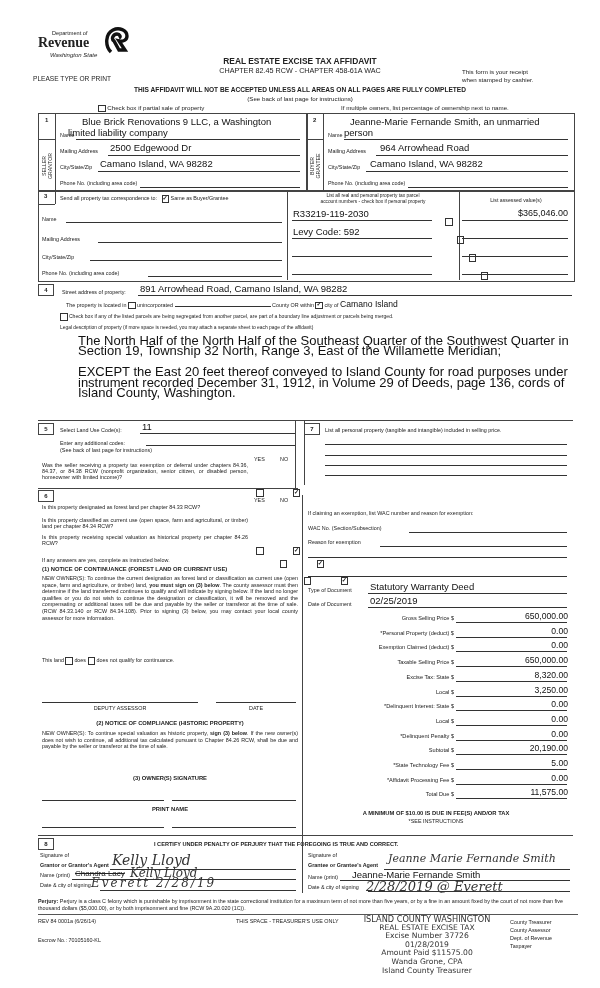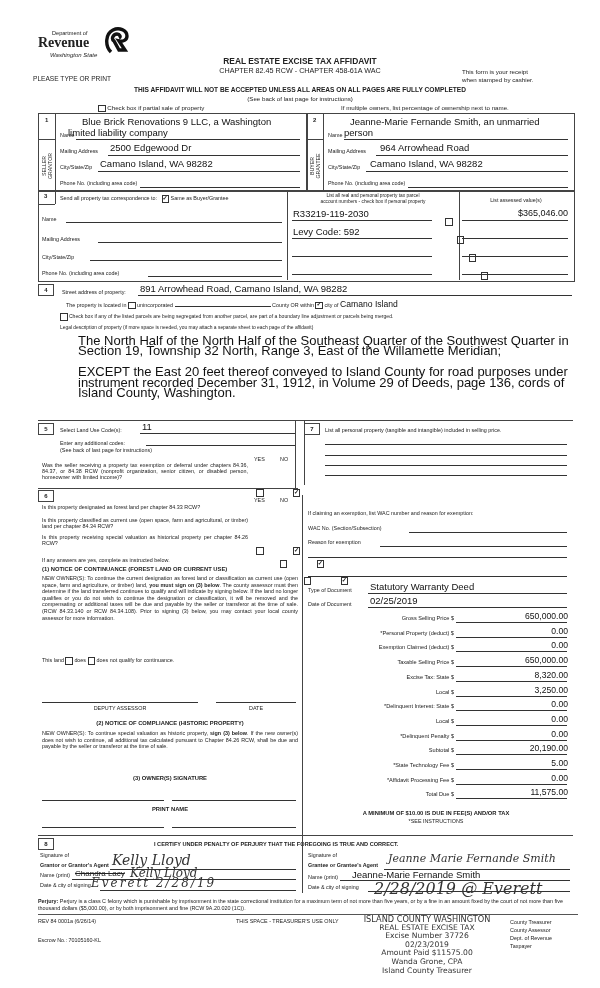--- a/index.html
+++ b/index.html
@@ -314,38 +314,38 @@
 
 <div class="abs" style="left:302px;top:835px;height:58px;border-left:0.9px solid #444;"></div>
 <span class="abs t5" style="left:308px;top:852px;">Signature of</span>
 <span class="abs b t5" style="left:308px;top:862px;">Grantee or Grantee's Agent</span>
 <span class="abs sig" style="left:388px;top:852px;font-size:11px;">Jeanne Marie Fernande Smith</span>
 <div class="ln" style="left:384px;top:869px;width:186px;"></div>
 <span class="abs t5" style="left:308px;top:874px;">Name (print)</span>
 <span class="abs fill" style="left:352px;top:869px;">Jeanne-Marie Fernande Smith</span>
 <div class="ln" style="left:340px;top:880px;width:230px;"></div>
 <span class="abs t5" style="left:308px;top:884px;">Date &amp; city of signing</span>
-<span class="abs sig" style="left:374px;top:879px;font-size:16px;">2/28/2019 @ Everett</span>
+<span class="abs sig" style="left:366px;top:879px;font-size:13px;">2/28/2019 @ Everett</span>
 <div class="ln" style="left:368px;top:891px;width:202px;"></div>
 
 <div class="abs" style="left:38px;top:898px;width:540px;font-size:5.4px;line-height:7px;">
   <b>Perjury:</b><span> Perjury is a class C felony which is punishable by imprisonment in the state correctional institution for a maximum term of not more than five years, or by a fine in an amount fixed by the court of not more than five thousand dollars ($5,000.00), or by both imprisonment and fine (RCW 9A.20.020 (1C)).</span>
 </div>
 <div class="abs" style="left:38px;top:914px;width:540px;border-top:0.9px solid #555;"></div>
 
 
 <span class="abs t5" style="left:38px;top:918px;">REV 84 0001a (6/26/14)</span>
 <span class="abs t5" style="left:38px;top:937px;">Escrow No.:  70105160-KL</span>
 <span class="abs t5" style="left:236px;top:918px;">THIS SPACE - TREASURER'S USE ONLY</span>
 <div class="abs stamp" style="left:352px;top:915px;width:150px;">
   <div id="stamp-lines">
       <div style="font-size:8.2px;">ISLAND COUNTY WASHINGTON</div>
       <div>REAL ESTATE EXCISE TAX</div>
       <div>Excise Number 37726</div>
-      <div>02/23/2019</div>
+      <div>01/28/2019</div>
       <div>Amount Paid $11575.00</div>
       <div>Wanda Grone, CPA</div>
       <div>Island County Treasurer</div>
     </div>
 </div>
 <div class="abs" style="left:510px;top:918px;font-size:5.4px;line-height:8px;">
   <div id="copy-lines">
       <div>County Treasurer</div>
       <div>County Assessor</div>
       <div>Dept. of Revenue</div>

